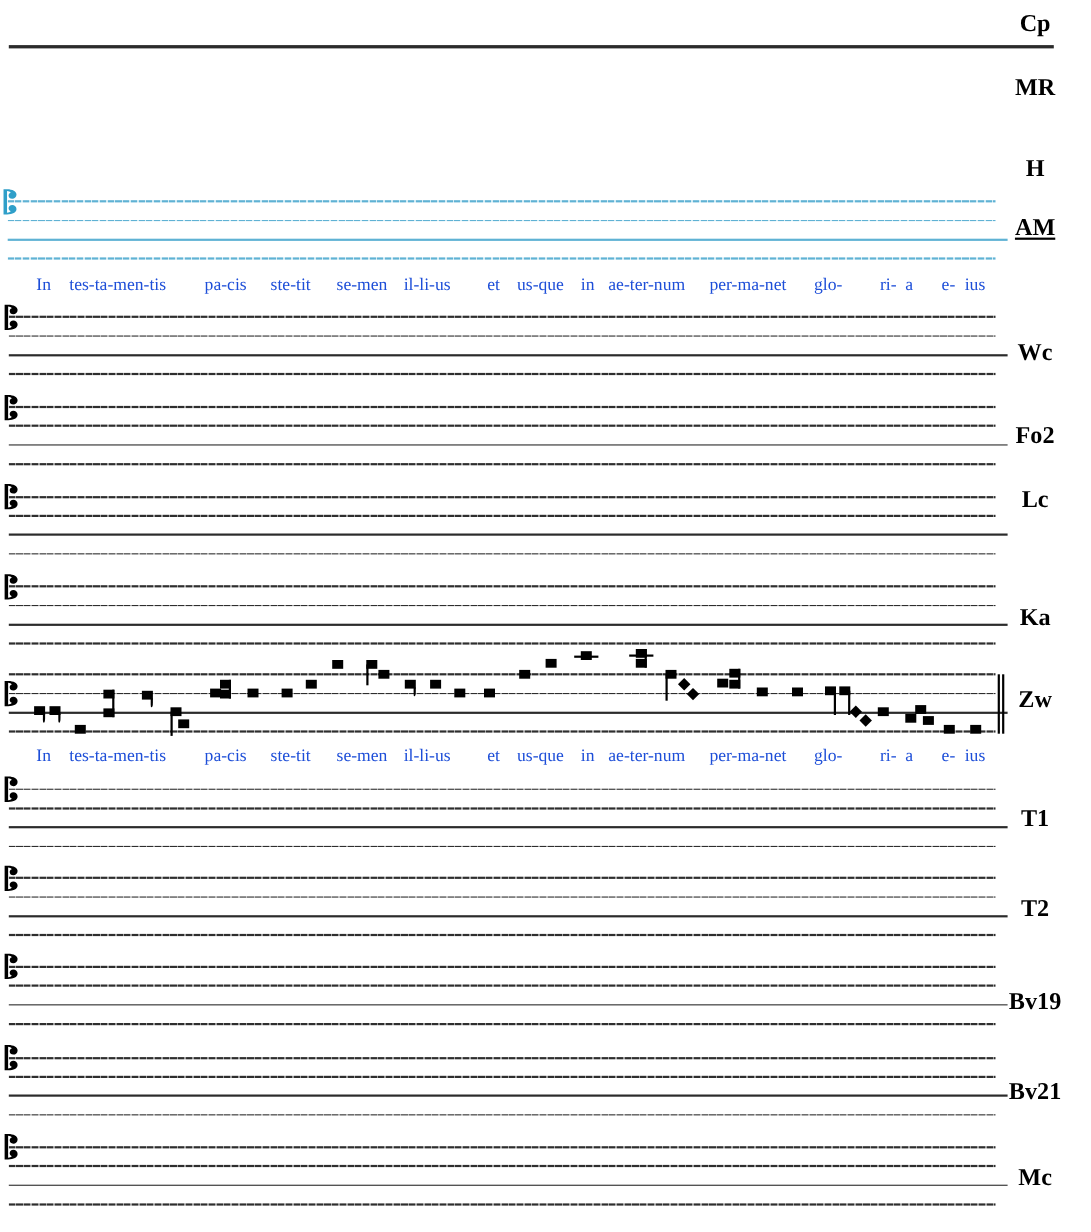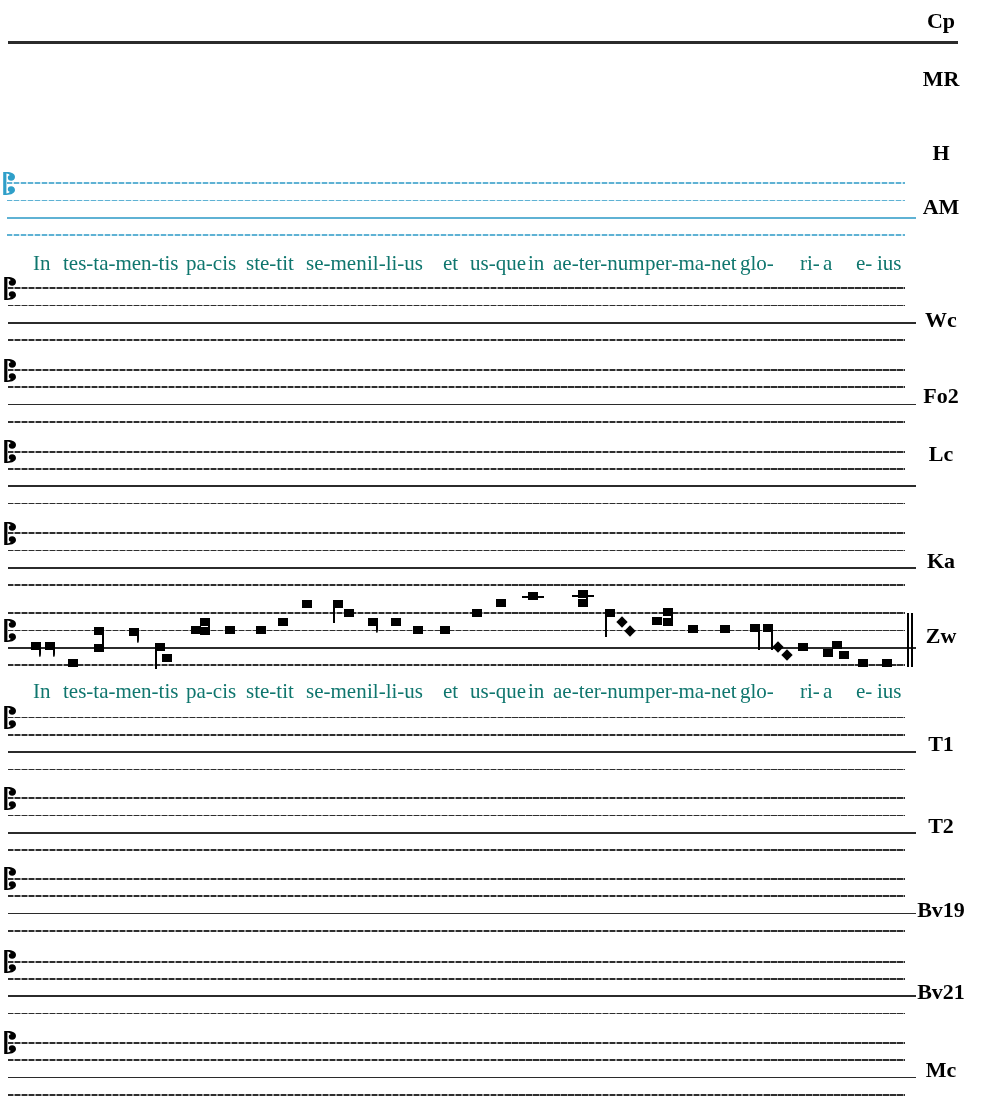--- a/index.html
+++ b/index.html
@@ -9,40 +9,40 @@
   }
   .hline{position:absolute;height:1.7px;}
   .hline.solid{background:#2b2b2b;}
   .hline.dash{background:repeating-linear-gradient(90deg,#2e2e2e 0 5.5px,#9a9a9a 5.5px 7px);}
   .hline.bluedash{background:repeating-linear-gradient(90deg,#5fb2d4 0 5.5px,#cfeaf4 5.5px 7px);}
   .hline.bluesolid{background:#5fb2d4;}
   .siglum{
     position:absolute;left:905px;width:72px;height:28px;line-height:28px;
     text-align:center;font-weight:700;font-size:22px;color:#000;
   }
-  .lyrow{position:absolute;left:0;top:0;width:992px;height:20px;font-size:21px;color:#0f766e;}
+  .lyrow{position:absolute;left:0;top:0;width:992px;height:20px;font-size:16px;color:#1d4ed8;}
   .lyrow span{position:absolute;top:0;white-space:pre;}
   .clef{position:absolute;width:14px;height:25px;}
   .note{position:absolute;background:#000;}
   .nsq{width:10px;height:8px;}
   .ndia{width:8px;height:8px;transform:rotate(45deg);}
   .stem{position:absolute;width:1.7px;background:#000;}
   .tailbit{position:absolute;width:2.4px;background:#000;border-radius:0 0 70% 40%;}
   .ledger{position:absolute;height:1.6px;background:#000;}
   .bar{position:absolute;width:2px;background:#000;}
 </style>
 </head>
 <body>
 
 <div id="page">
     <div class="siglum" style="top: 7px;">Cp</div>
     <div class="hline solid" style="left: 8px; top: 41.4px; width: 950px; height: 2.2px;"></div>
     <div class="siglum" style="top: 65px;">MR</div>
     <div class="siglum" style="top: 139px;">H</div>
-    <div class="siglum" style="top: 193px;">AM</div>
+    <div class="siglum" style="top: 193px; text-decoration: underline;">AM</div>
     <div class="hline bluedash" style="left: 7px; top: 182.45px; width: 898px; height: 1.7px;"></div>
     <div class="hline bluedash" style="left: 7px; top: 199.75px; width: 898px; height: 1.7px;"></div>
     <div class="hline bluesolid" style="left: 7px; top: 217.05px; width: 909px; height: 1.7px;"></div>
     <div class="hline bluedash" style="left: 7px; top: 234.35px; width: 898px; height: 1.7px;"></div>
     <div class="clef" style="left: 2px; top: 170.8px;"><svg width="14" height="25" viewBox="0 0 14 25">
         <path d="M1.2,1 h3.2 v23 h-3.2 z M4.4,1 C9.5,1 13,2.9 13,5.9 C13,8.2 11.3,9.7 9.1,9.7 C7.1,9.7 5.8,8.5 5.8,6.7 C5.8,5.4 6.6,4.4 7.8,4.2 C7.1,3.2 5.9,2.7 4.4,2.6 Z M4.4,24 C9.5,24 13,22.1 13,19.1 C13,16.8 11.3,15.3 9.1,15.3 C7.1,15.3 5.8,16.5 5.8,18.3 C5.8,19.6 6.6,20.6 7.8,20.8 C7.1,21.8 5.9,22.3 4.4,22.4 Z" fill="#2f9fc9"></path>
       </svg></div>
     <div class="siglum" style="top: 306px;">Wc</div>
     <div class="hline dash" style="left: 8px; top: 287.45px; width: 897px; height: 1.7px;"></div>
     <div class="hline dash" style="left: 8px; top: 304.75px; width: 897px; height: 1.7px;"></div>

